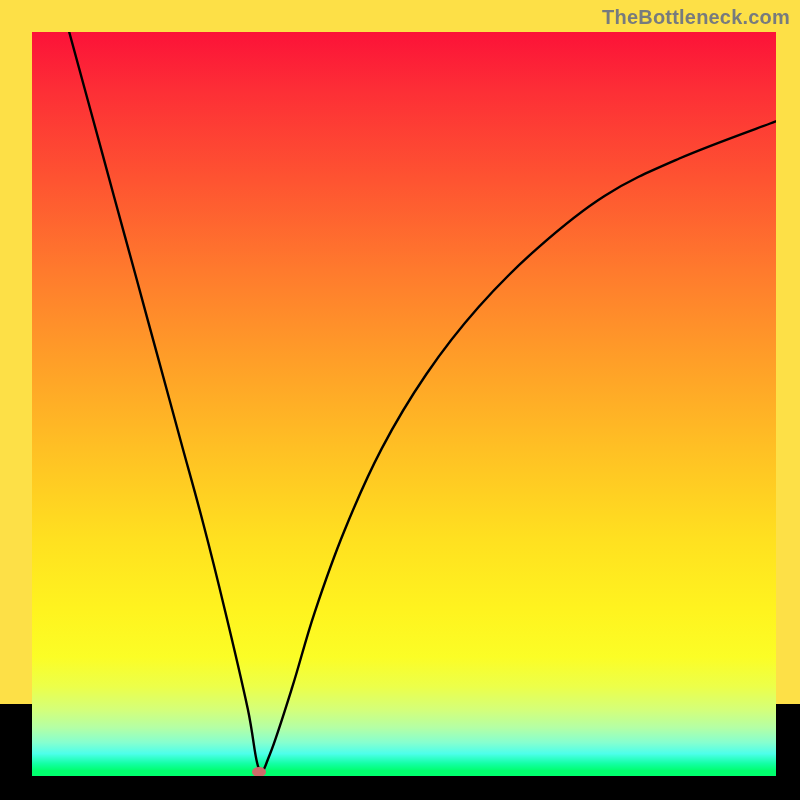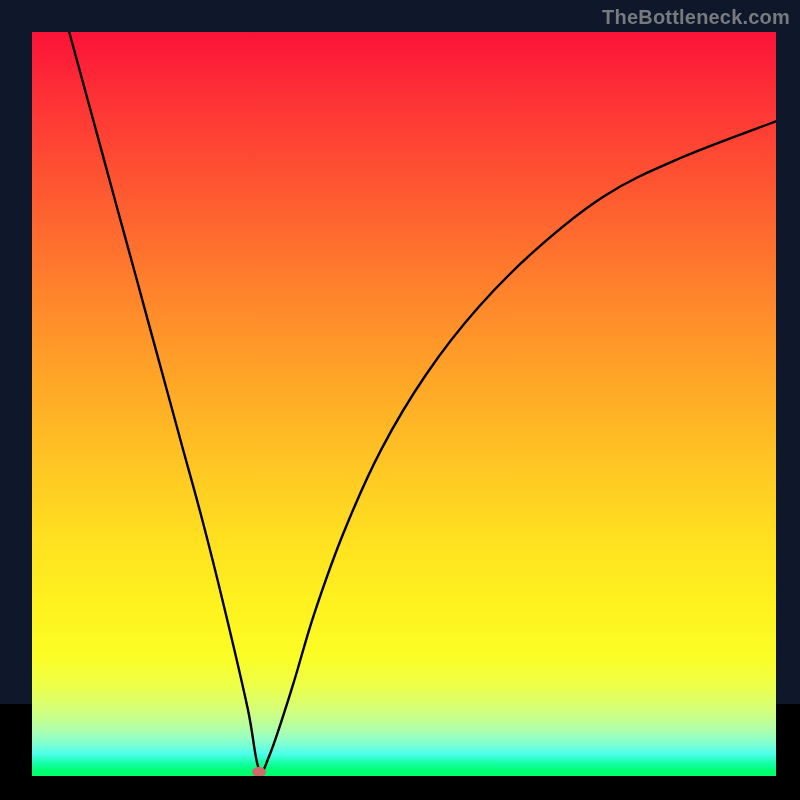--- a/index.html
+++ b/index.html
@@ -8,21 +8,21 @@
     width: 800px;
     height: 800px;
     overflow: hidden;
     font-family: Arial, Helvetica, sans-serif;
     background: #000;
   }
   .frame {
     position: relative;
     width: 800px;
     height: 704px;
-    background: #0f172a;
+    background: #fde047;
   }
   .plot-area {
     position: absolute;
     left: 32px;
     top: 32px;
     width: 744px;
     height: 744px;
     overflow: hidden;
   }
   .gradient-bg {

